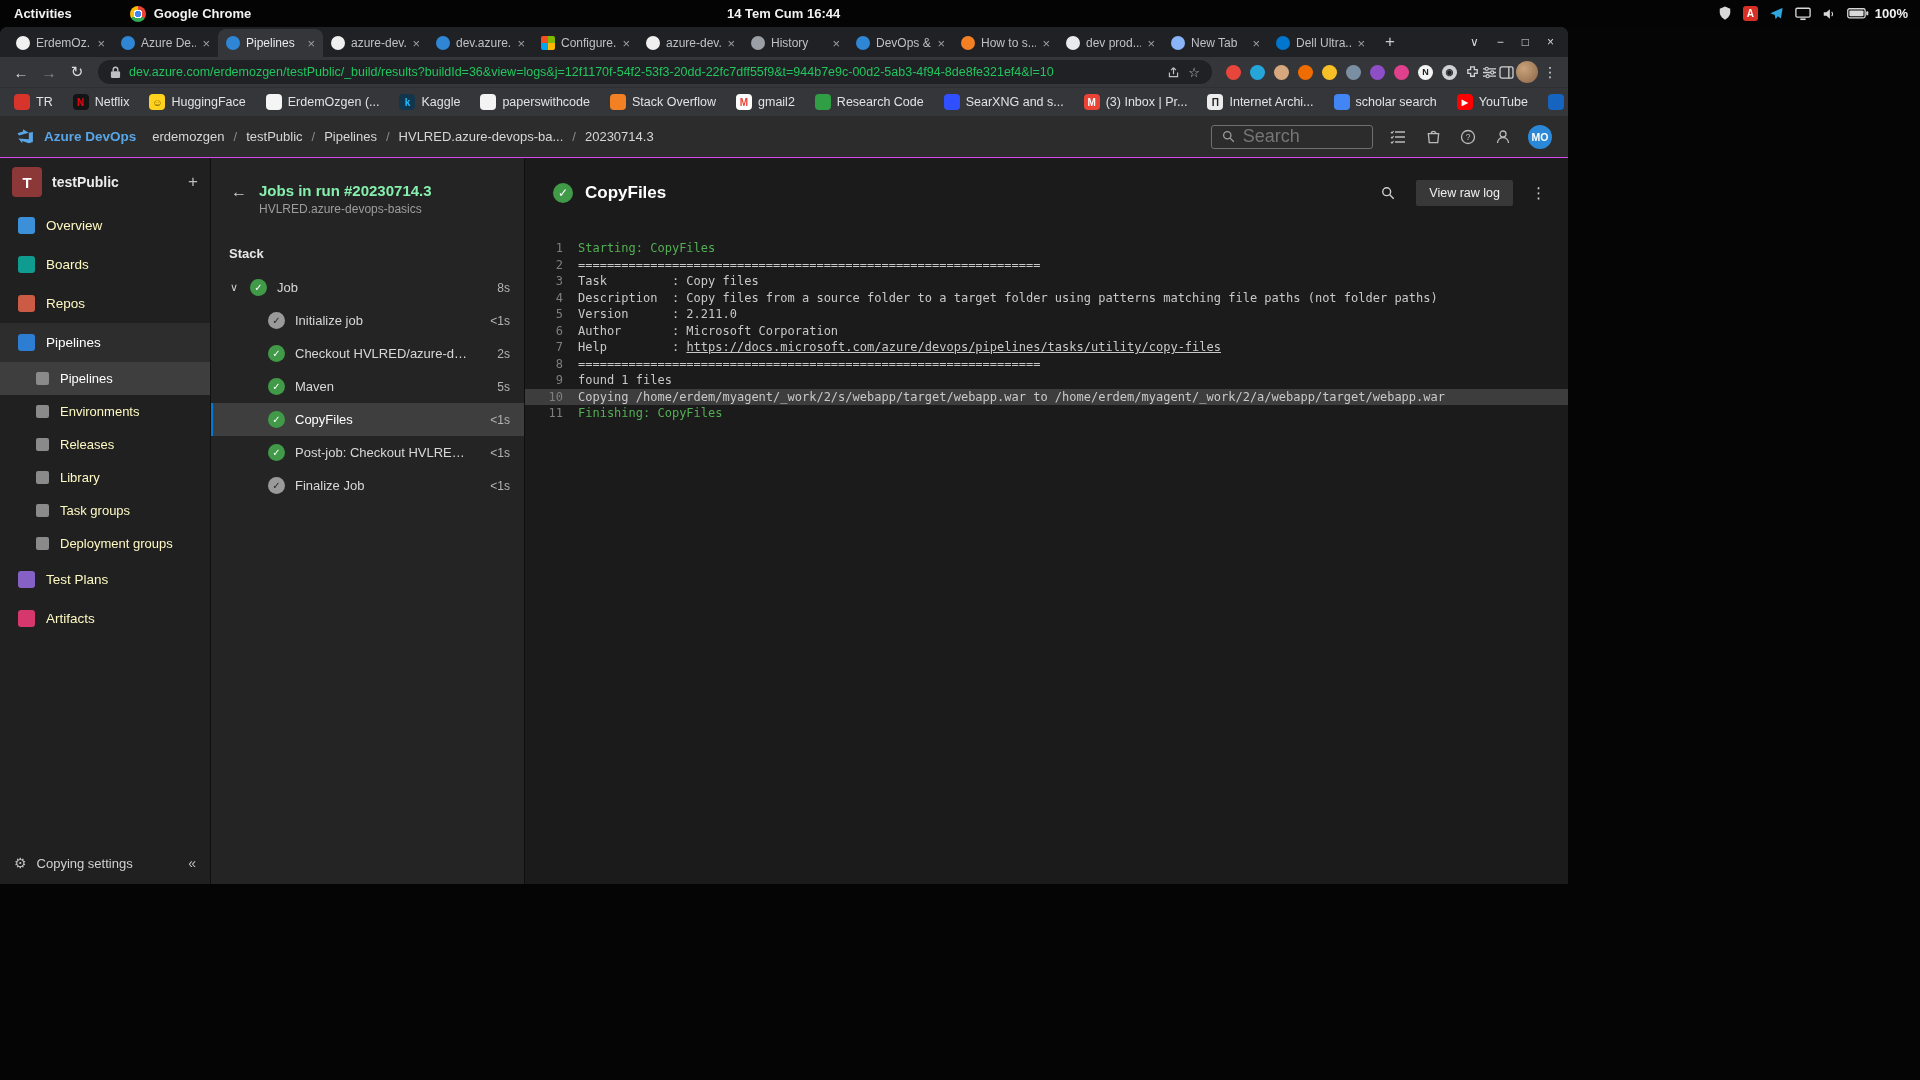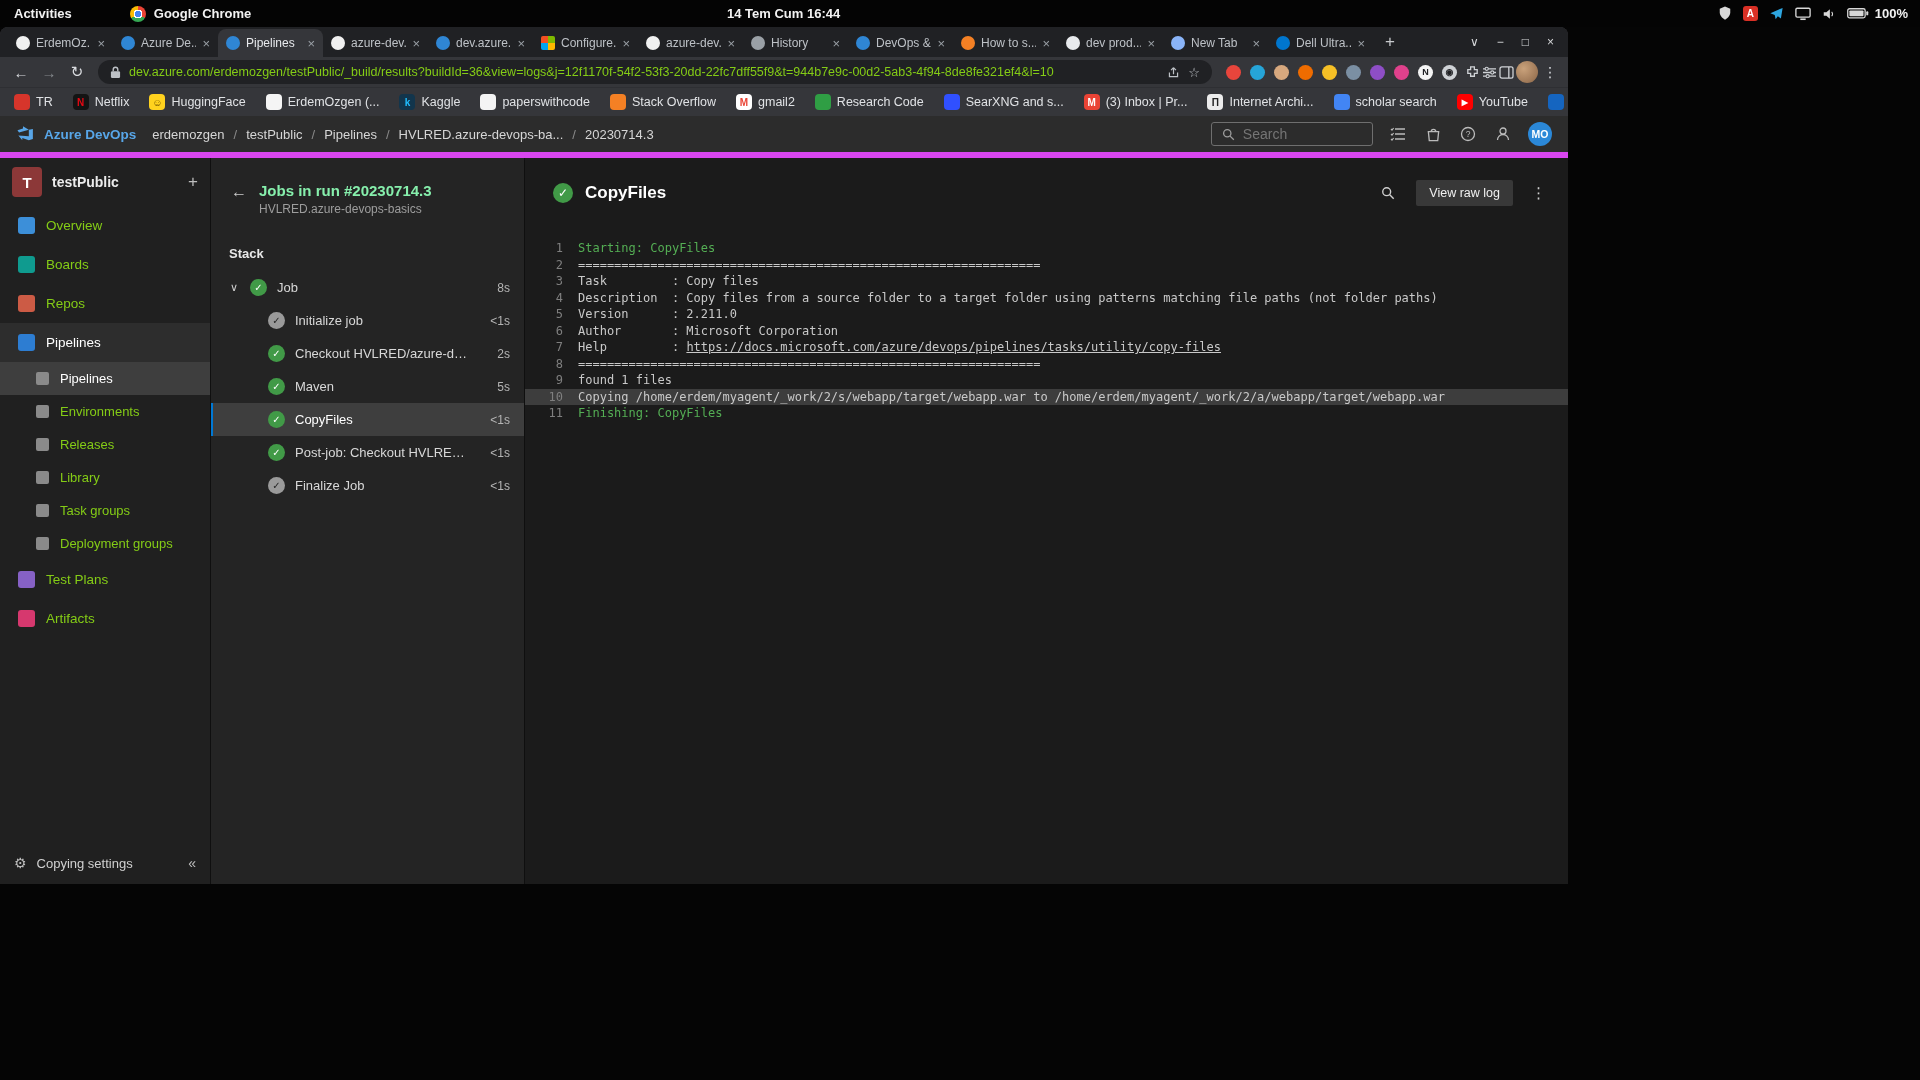--- a/index.html
+++ b/index.html
@@ -39,21 +39,21 @@
   .fav-light{background:#e8eaed;}
   .fav-blue{background:#8ab4f8;}
   .fav-dell{background:#0076ce;}
   .newtab{width:26px;height:26px;margin:0 4px 2px;display:flex;align-items:center;justify-content:center;color:#c8cacd;font-size:17px;border-radius:50%;}
   .win-controls{margin-left:auto;display:flex;align-items:center;height:30px;padding-right:14px;gap:18px;color:#d6d8da;font-size:12px;}
 
   .toolbar{height:30px;display:flex;align-items:center;padding:0 8px;gap:2px;background:#35363a;}
   .nav-ic{width:26px;height:26px;display:flex;align-items:center;justify-content:center;font-size:15px;color:#dadce0;border-radius:50%;flex:none;}
   .nav-ic.disabled{color:#85898d;}
   .omnibox{flex:1;height:24px;background:#202124;border-radius:12px;display:flex;align-items:center;padding:0 12px;gap:8px;margin:0 6px;min-width:0;}
-  .url-text{flex:1;font-size:12.5px;color:#84cc16;white-space:nowrap;overflow:hidden;min-width:0;}
+  .url-text{flex:1;font-size:12.5px;color:#22c55e;white-space:nowrap;overflow:hidden;min-width:0;}
   .box-ic{display:flex;align-items:center;flex:none;color:#bdc1c6;font-size:13px;}
   .ext-tray{display:flex;align-items:center;gap:9px;padding:0 6px;flex:none;}
   .ext-dot{width:15px;height:15px;border-radius:50%;font-size:9px;font-weight:700;display:flex;align-items:center;justify-content:center;color:#fff;flex:none;}
   .ext-dot.dark-glyph{color:#202124;}
   .profile-avatar{width:22px;height:22px;border-radius:50%;background:radial-gradient(circle at 35% 35%, #caa27b, #8a6547);flex:none;}
   .menu-dots{position:relative;width:20px;text-align:center;color:#dadce0;font-size:14px;flex:none;}
 
   .bookmarks{height:29px;background:#35363a;border-top:1px solid #2e2f33;display:flex;align-items:center;padding:0 14px;gap:20px;}
   .bm{display:flex;align-items:center;gap:6px;font-size:12.5px;color:#e0e2e5;white-space:nowrap;flex:none;}
   .bm-ic{width:16px;height:16px;border-radius:4px;display:flex;align-items:center;justify-content:center;font-size:10px;font-weight:700;flex:none;}
@@ -68,40 +68,40 @@
   .bm-rc{background:#2f9e44;color:#fff;}
   .bm-searx{background:#3050ff;color:#fff;}
   .bm-inbox{background:#ea4335;color:#fff;}
   .bm-ia{background:#ececec;color:#222;}
   .bm-scholar{background:#4285f4;color:#fff;}
   .bm-yt{background:#ff0000;color:#fff;font-size:8px;}
   .bm-cc{background:#1565c0;color:#fff;}
 
   
   .page{height:768px;background:#1b1b1b;display:flex;flex-direction:column;}
-  .dz-header{height:42px;background:#2c2c2c;border-bottom:6px solid #d946ef;display:flex;align-items:center;padding:0 16px;flex:none;}
+  .dz-header{height:42px;background:#2c2c2c;border-bottom:1px solid #d946ef;display:flex;align-items:center;padding:0 16px;flex:none;}
   .dz-logo{display:flex;align-items:center;margin-right:10px;}
   .dz-product{color:#58a6e8;font-weight:700;font-size:13.5px;white-space:nowrap;}
   .crumbs{display:flex;align-items:center;gap:9px;font-size:13px;color:#d6d6d6;margin-left:16px;}
   .crumb{white-space:nowrap;}
   .crumb-sep{color:#8a8a8a;}
   .dz-right{margin-left:auto;display:flex;align-items:center;gap:15px;}
   .dz-search{width:162px;height:24px;border:1px solid #6f6f6f;border-radius:3px;display:flex;align-items:center;padding:0 8px;gap:6px;background:#2c2c2c;}
-  .dz-search input{background:transparent;border:none;outline:none;color:#22c55e;font-size:14px;width:100%;font-family:"Liberation Sans",sans-serif;}
+  .dz-search input{background:transparent;border:none;outline:none;color:#22c55e;font-size:18px;width:100%;font-family:"Liberation Sans",sans-serif;}
   .hd-ic{display:flex;align-items:center;justify-content:center;width:20px;height:20px;}
   .mo-avatar{width:24px;height:24px;border-radius:50%;background:#2b88d8;color:#fff;font-size:10.5px;font-weight:700;display:flex;align-items:center;justify-content:center;}
 
   .dz-body{display:flex;flex:1;min-height:0;}
 
   .sidebar{width:211px;background:#202020;border-right:1px solid #0f0f0f;position:relative;flex:none;}
   .proj-row{height:48px;display:flex;align-items:center;padding:0 12px;gap:10px;}
   .proj-avatar{width:30px;height:30px;border-radius:4px;background:#8c3838;color:#fff;font-weight:700;font-size:15px;display:flex;align-items:center;justify-content:center;flex:none;}
   .proj-name{font-weight:700;font-size:14px;color:#ececec;flex:1;}
   .proj-add{color:#bdbdbd;font-size:17px;}
-  .side-item{height:39px;display:flex;align-items:center;gap:11px;padding:0 12px 0 18px;font-size:13.5px;color:#84cc16;}
+  .side-item{height:39px;display:flex;align-items:center;gap:11px;padding:0 12px 0 18px;font-size:13.5px;color:#fef9c3;}
   .side-item.sub{height:33px;padding-left:36px;font-size:13px;}
   .side-item.parent-active{background:#2d2d2d;color:#fff;}
   .side-item.selected{background:#3e3e3e;color:#fff;}
   .side-ic{width:17px;height:17px;border-radius:3px;flex:none;}
   .ic-overview{background:#3c8fd9;}
   .ic-boards{background:#0f9b8f;}
   .ic-repos{background:#cc5b45;}
   .ic-pipelines{background:#2d7dd2;}
   .ic-sub{width:13px;height:13px;border-radius:2px;background:#8a8a8a;}
   .ic-testplans{background:#8661c5;}

